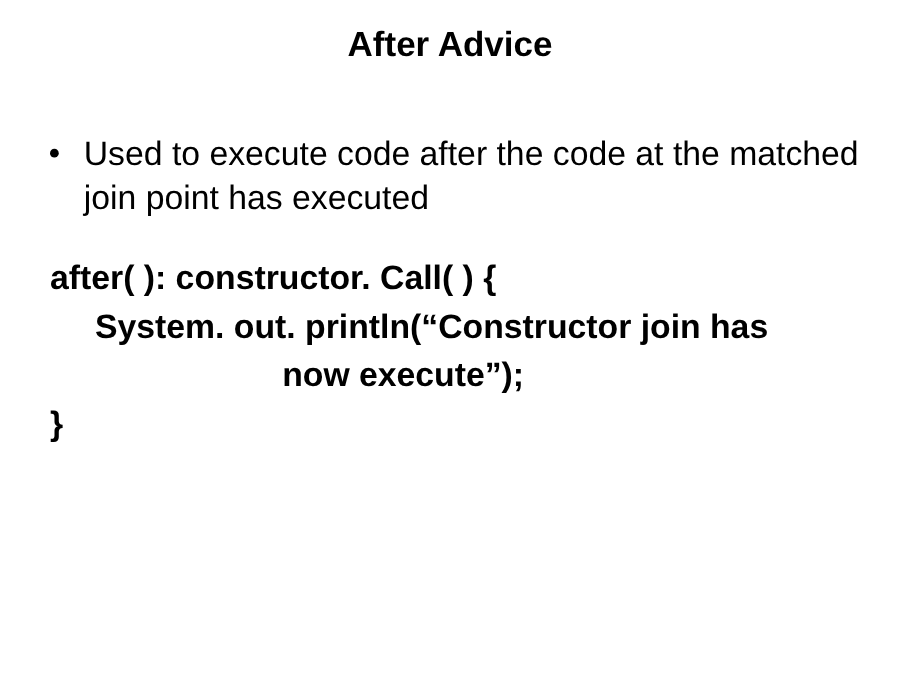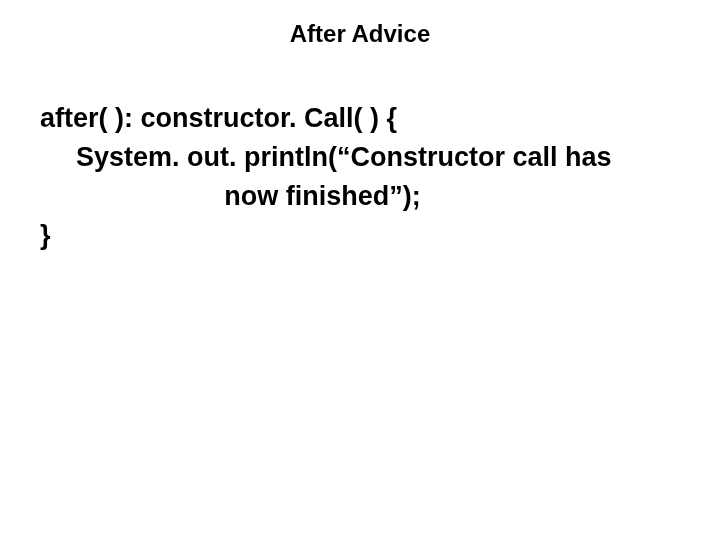--- a/index.html
+++ b/index.html
@@ -11,21 +11,21 @@
       height: 540px;
       overflow: hidden;
       line-height: 1.3;
     }
     .slide {
       width: 100%;
       height: 100%;
       padding: 18px 30px;
     }
     .title {
-      font-size: 24px;
+      font-size: 28px;
       text-align: center;
       margin-bottom: 52px;
     }
     .content {
       font-size: 27px;
       padding-left: 10px;
     }
     .bullet-item {
       display: flex;
       align-items: flex-start;
@@ -45,21 +45,25 @@
     .indent-1 { padding-left: 36px; }
     .indent-center { text-align: center; padding-right: 85px; }
   </style>
 </head>
 <body>
 
 <div class="slide">
   <h1 class="title">After Advice</h1>
 
   <div class="content">
+    <div class="bullet-item">
+      <span class="bullet-dot"></span>
+      <span>Used to execute code after the code at the matched join point has executed</span>
+    </div>
 
     <div class="code-block">
       <div>after( ): constructor. Call( ) {</div>
-      <div class="indent-1">System. out. println(“Constructor call has</div>
-      <div class="indent-center">now finished”);</div>
+      <div class="indent-1">System. out. println(“Constructor join has</div>
+      <div class="indent-center">now execute”);</div>
       <div>}</div>
     </div>
   </div>
 </div>
 
 </body></html>

